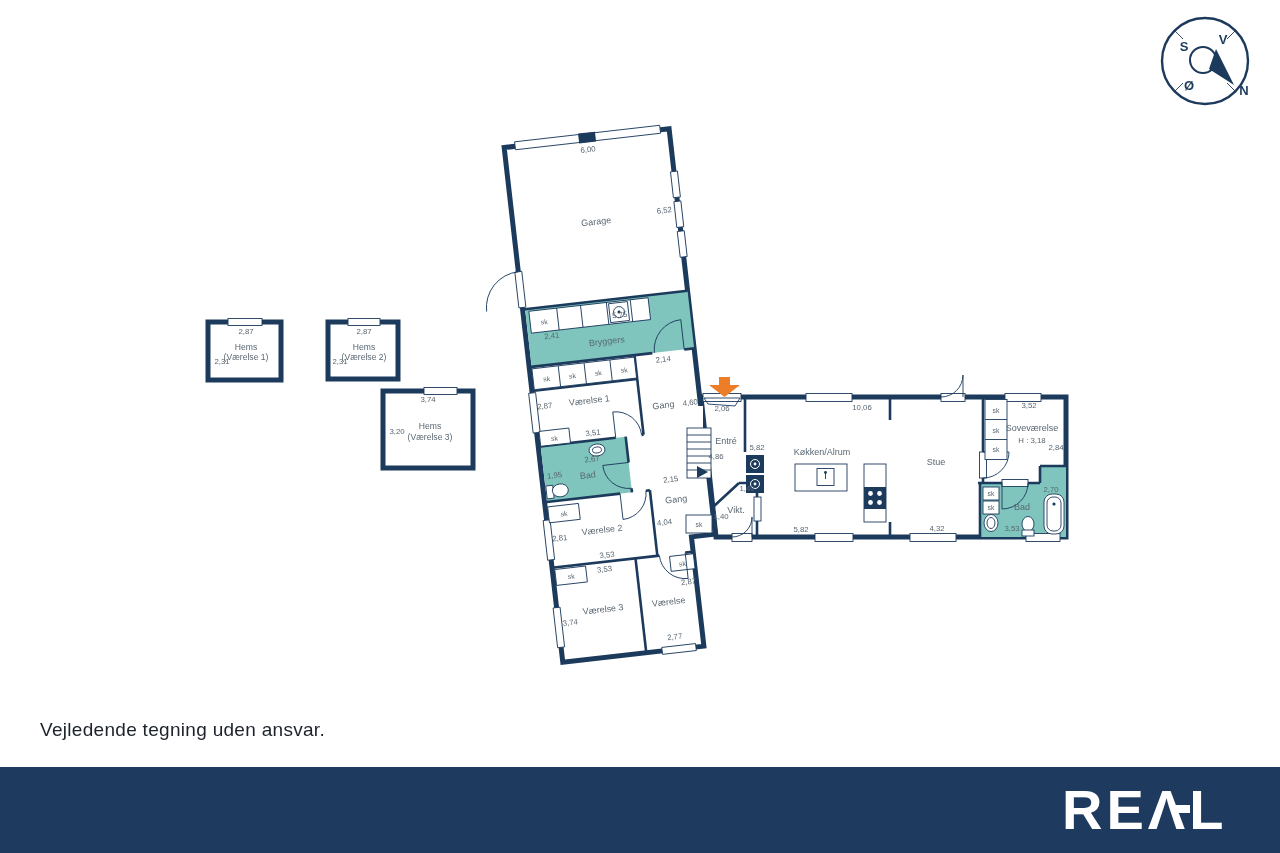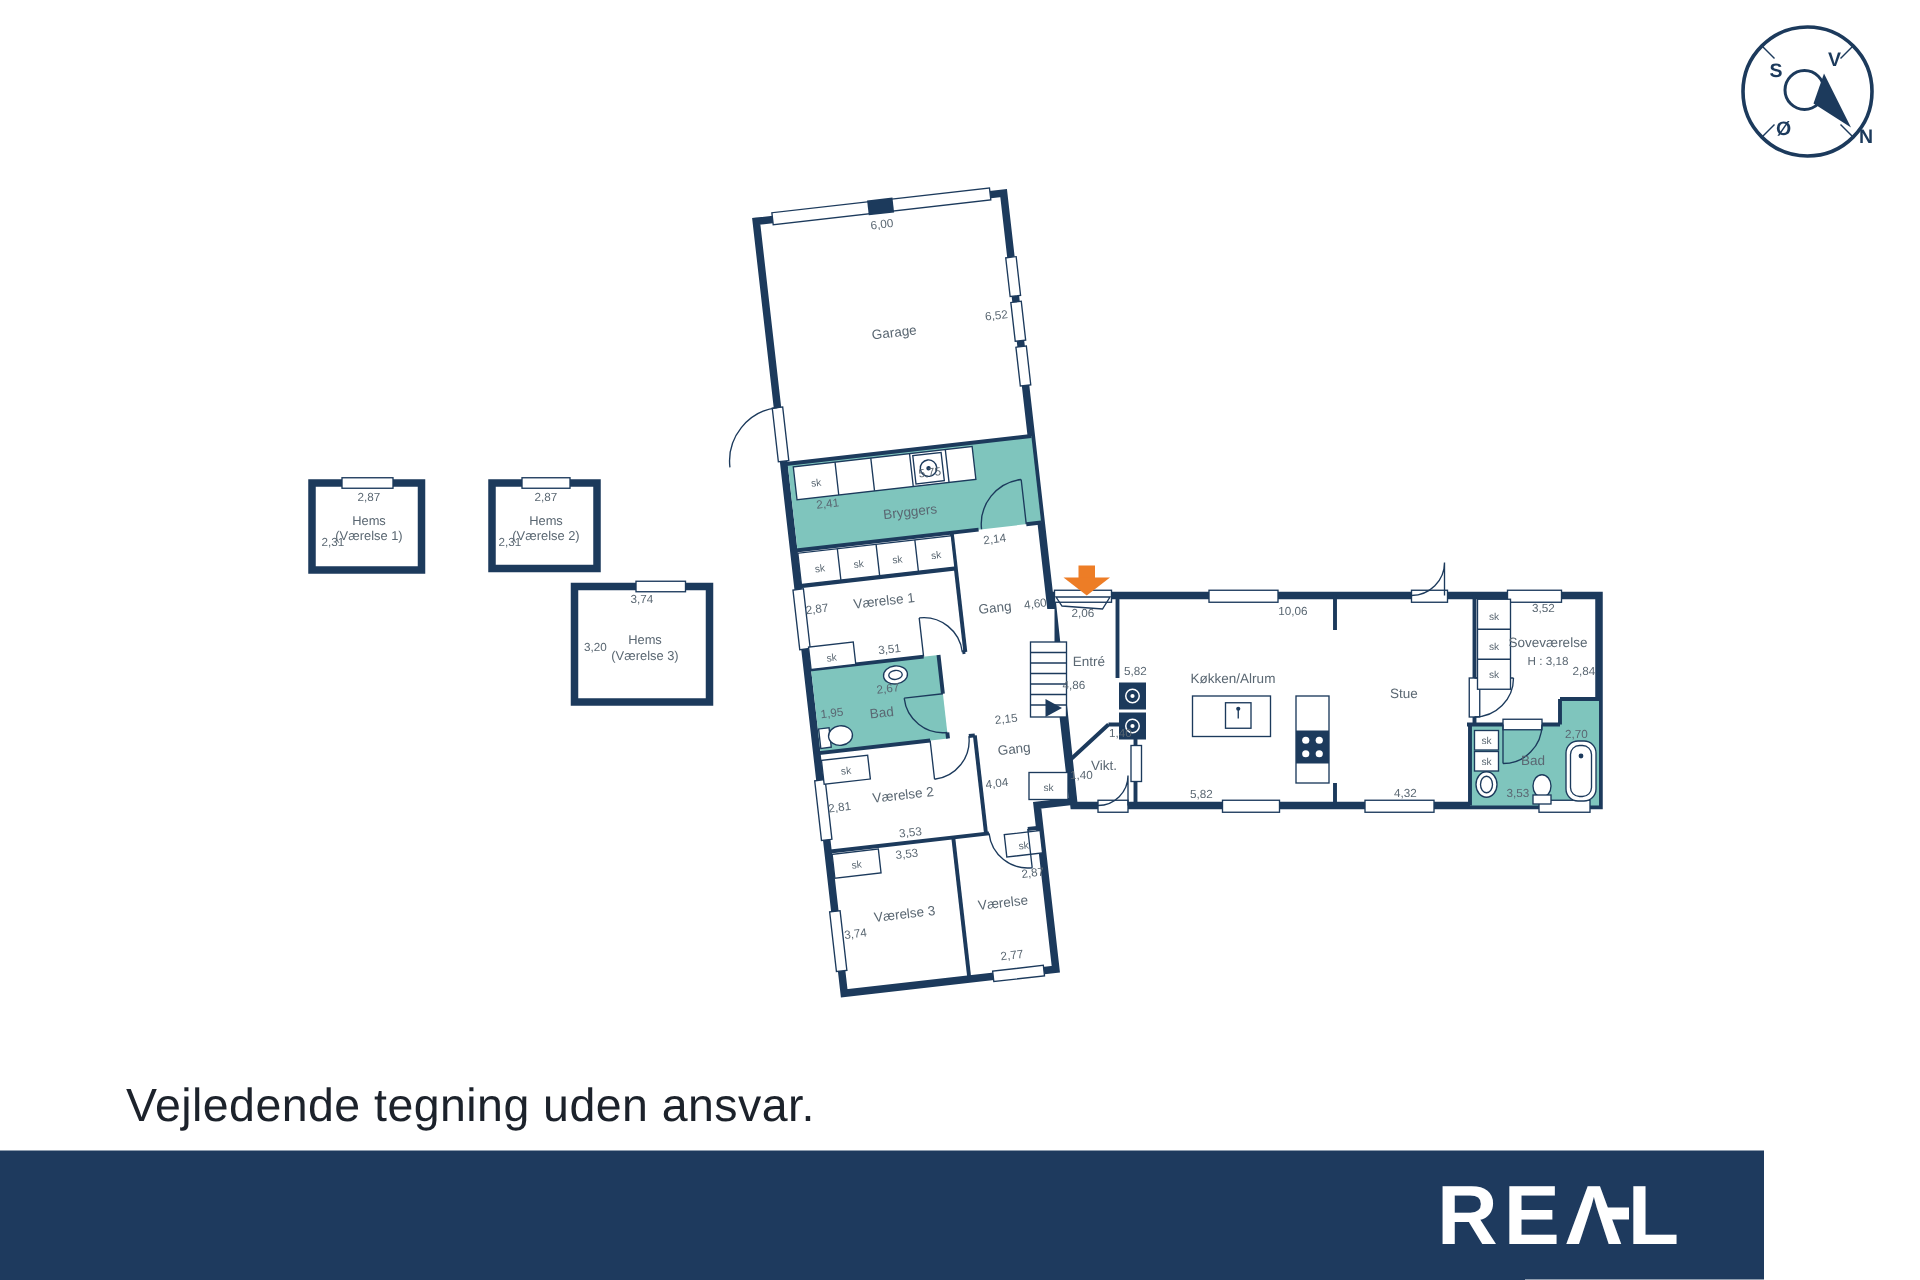--- a/index.html
+++ b/index.html
@@ -16,24 +16,24 @@
   .arc{fill:none;stroke:#1c3a5c;stroke-width:0.9;}
   .navyfill{fill:#1c3a5c;}
   .tealfill{fill:#7fc5bd;}
   text{fill:#5a6772;text-anchor:middle;font-family:"Liberation Sans",sans-serif;}
   .name{font-size:9px;}
   .dim{font-size:7.8px;}
   .sk{font-size:6.8px;}
   .hemsname{font-size:8.6px;}
   .compass-letter{font-size:13px;font-weight:bold;fill:#1c3a5c;}
   
-  .disclaimer{position:absolute;left:40px;top:719px;font-size:31px;
-              color:#1c222b;letter-spacing:0.3px;margin-left:44px;}
+  .disclaimer{position:absolute;left:40px;top:719px;font-size:19px;
+              color:#1c222b;letter-spacing:0.3px;}
   
-  .footer{position:absolute;left:0;top:767px;width:1176px;height:86px;
+  .footer{position:absolute;left:0;top:767px;width:1280px;height:86px;
           background:#1e3a5e;display:flex;align-items:center;
           justify-content:flex-end;padding-right:38px;box-sizing:border-box;}
   .logo-text{font-family:"Liberation Sans",sans-serif;font-weight:bold;
              font-size:56px;fill:#ffffff;letter-spacing:4px;text-anchor:start;}
 </style>
 </head>
 <body>
 
 <svg class="plan-svg" width="1280" height="760" viewBox="0 0 1280 760">
 

